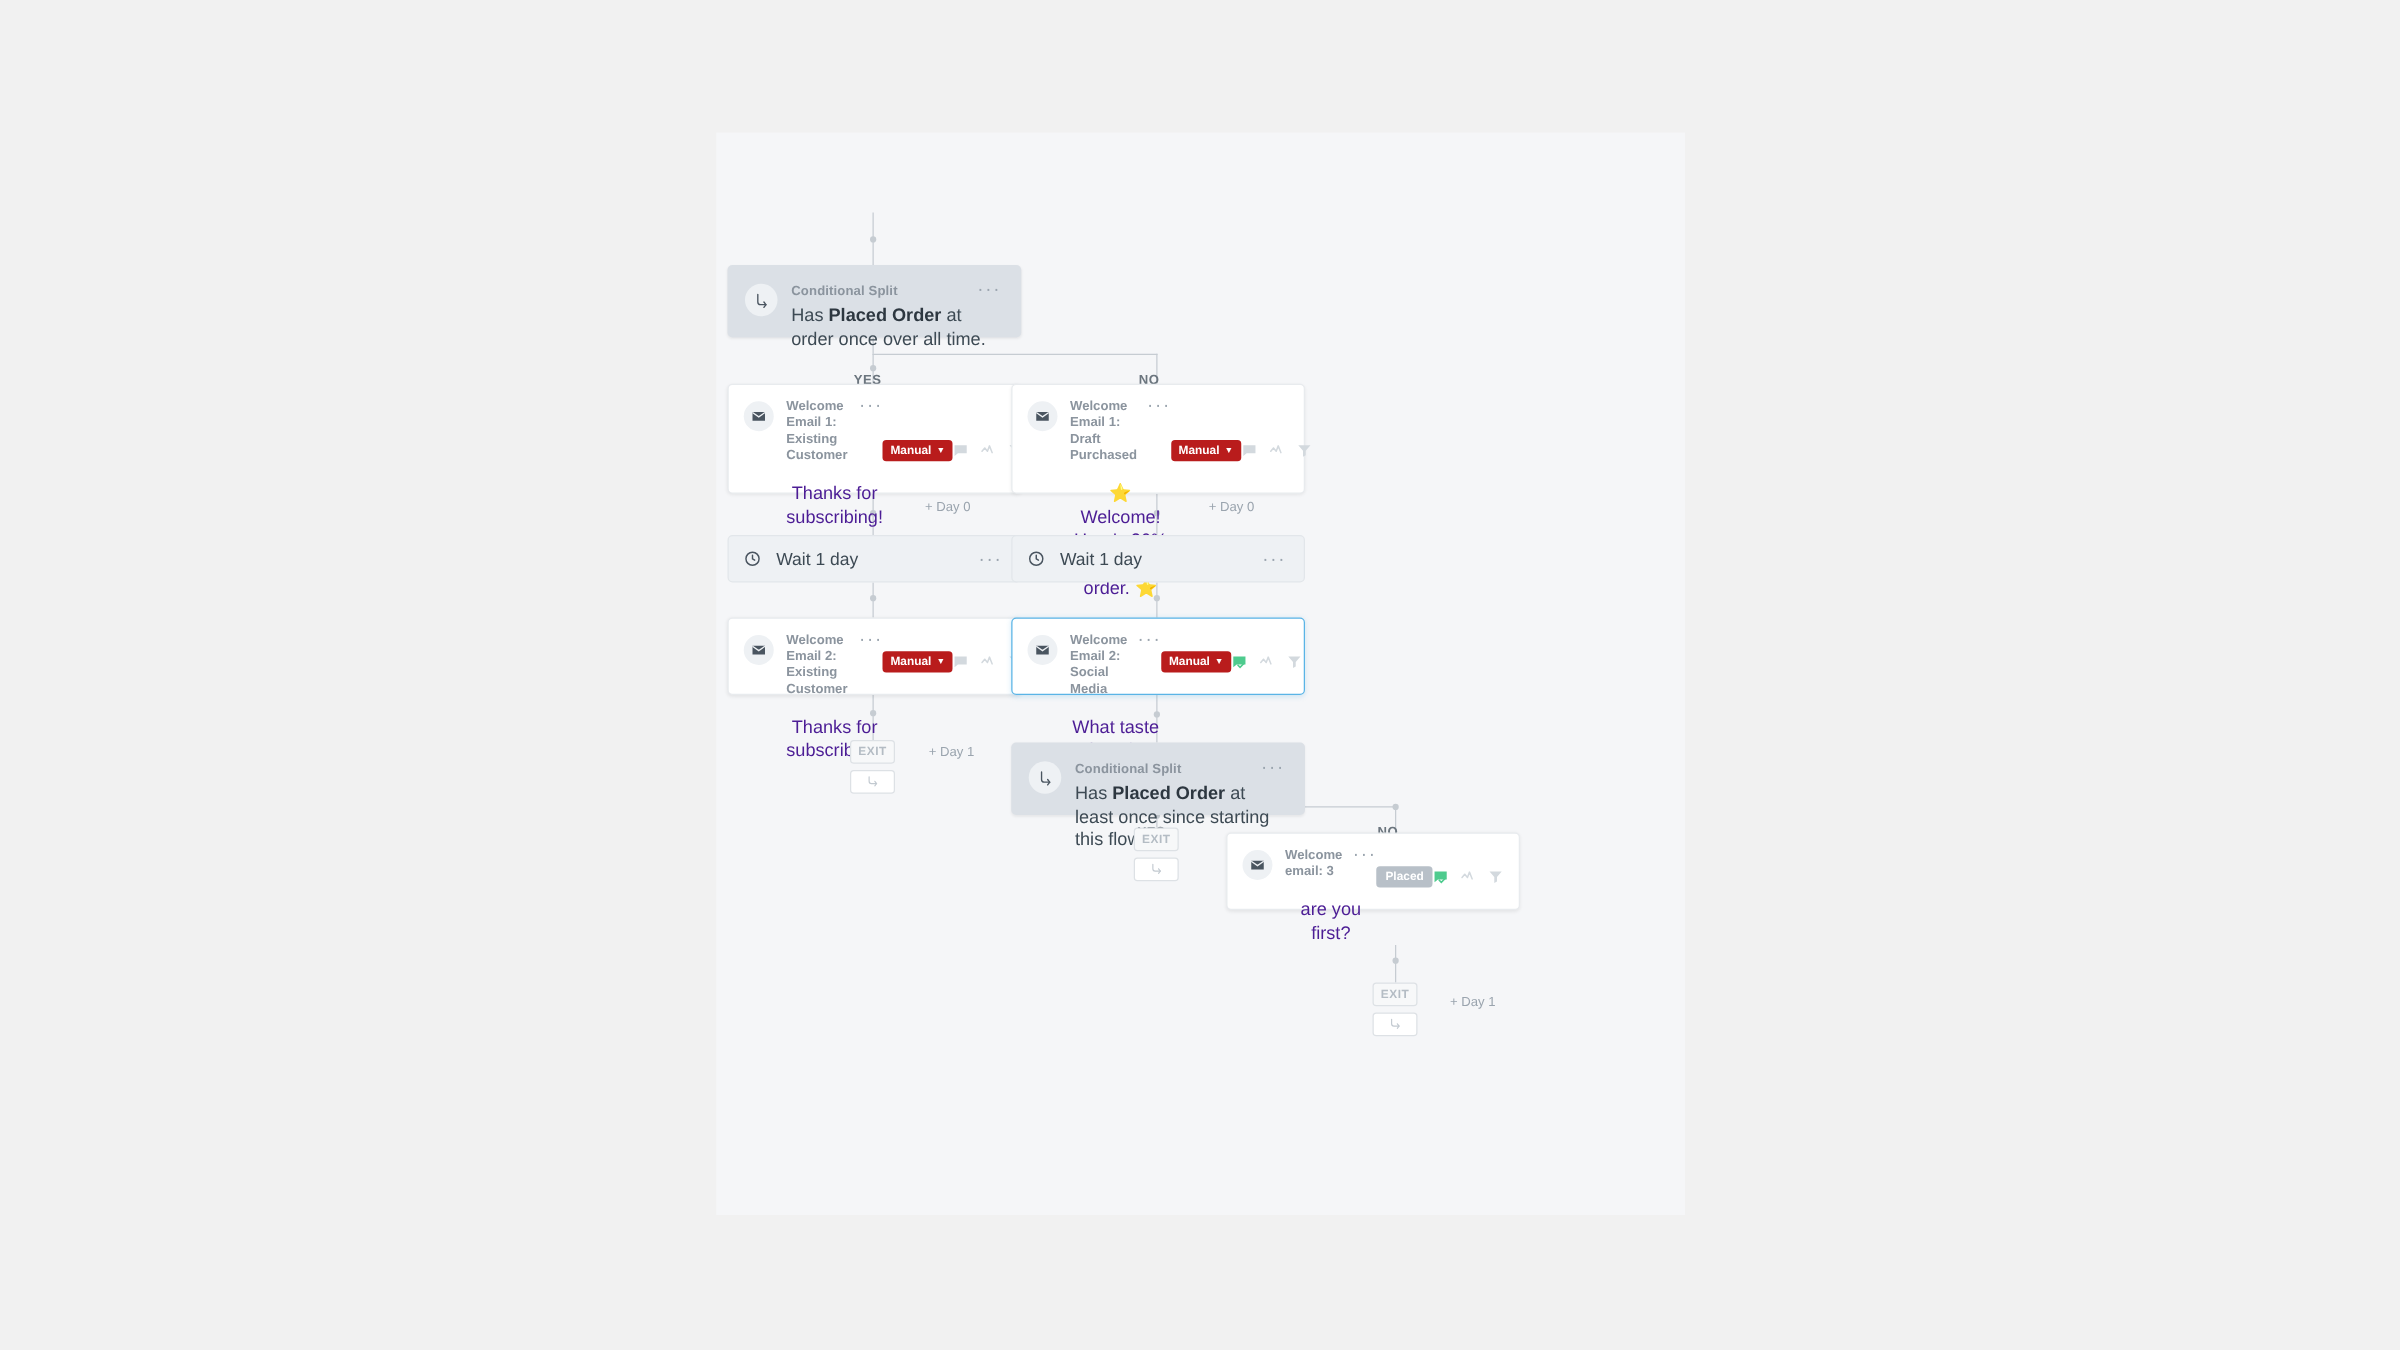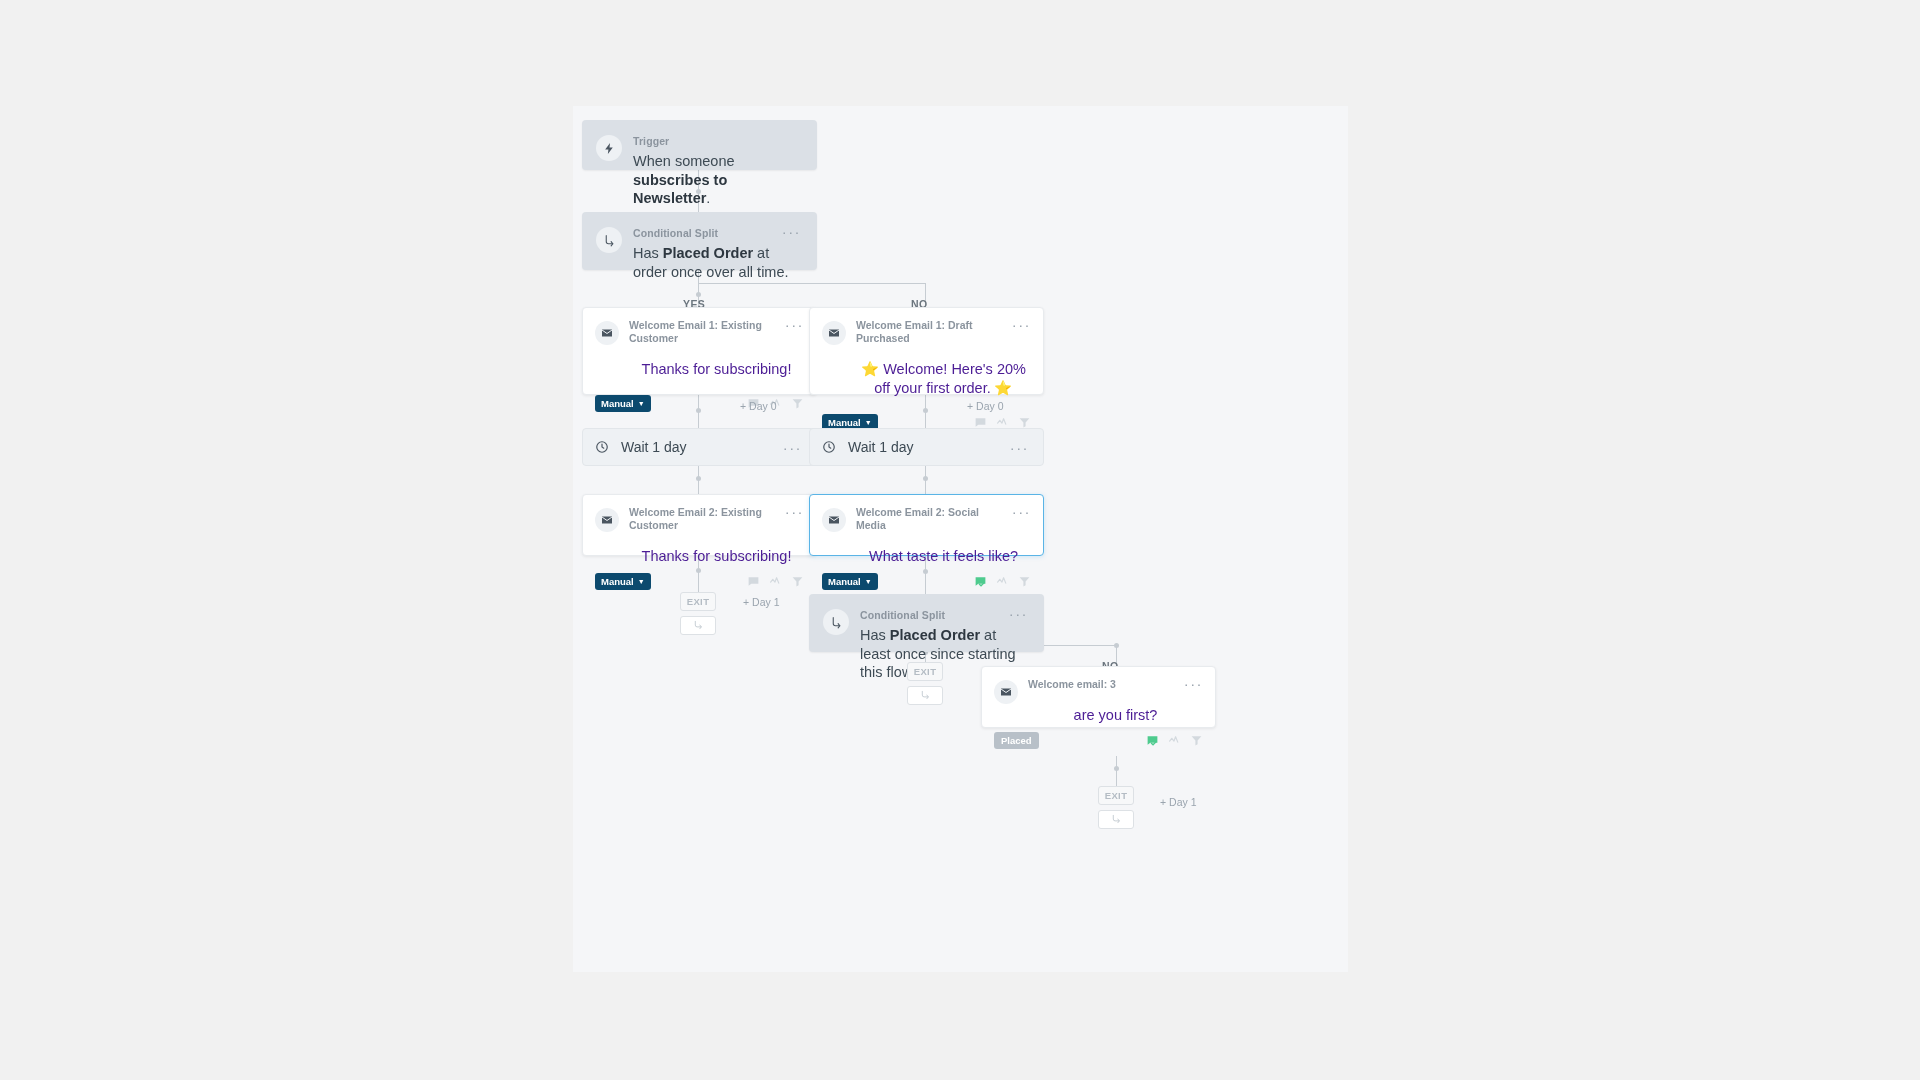--- a/index.html
+++ b/index.html
@@ -66,21 +66,21 @@
   }
   .wait-label { font-size: 14px; color: #3d4a54; flex: 1 1 auto; }
 
   
   .card {
     background: #ffffff;
     border: 1px solid #e8ebee;
     border-radius: 4px;
     box-shadow: 0 1px 3px rgba(0,0,0,0.07);
     padding: 11px 12px 9px 12px;
-    display: flex; flex-direction: column;
+    display: flex; flex-direction: row;
   }
   .card.selected {
     border: 1.5px solid #5ab4e6;
     box-shadow: 0 1px 4px rgba(90,180,230,0.25);
   }
   .card-top { display: flex; gap: 10px; }
   .card-icon {
     width: 24px; height: 24px; flex: 0 0 24px;
     border-radius: 50%; background: #eef1f4;
     display: flex; align-items: center; justify-content: center;
@@ -93,21 +93,21 @@
   .card-foot {
     display: flex; align-items: center; justify-content: space-between;
     margin-top: 16px;
   }
   .badge {
     display: inline-flex; align-items: center; gap: 4px;
     font-size: 9.5px; font-weight: bold; color: #ffffff;
     padding: 3px 6px; border-radius: 3px;
     line-height: 11px; cursor: pointer;
   }
-  .badge.manual { background: #0c4a6e; }
+  .badge.manual { background: #b91c1c; }
   .badge.draft  { background: #b8c0c8; padding: 3px 7px; }
   .badge .caret { font-size: 7px; line-height: 7px; }
   .card-actions { display: flex; align-items: center; gap: 9px; }
 
   
   .vline { position: absolute; width: 1px; background: #c6ccd2; }
   .hline { position: absolute; height: 1px; background: #c6ccd2; }
   .plusdot {
     position: absolute; width: 5px; height: 5px; border-radius: 50%;
     background: #c6ccd2; cursor: pointer;
@@ -175,31 +175,20 @@
   <div class="vline" style="left:352px; top:518px; height:21px;"></div>
   <div class="hline" style="left:352px; top:539px; width:192px;"></div>
   <div class="vline" style="left:352px; top:539px; height:17px;"></div>
   <div class="vline" style="left:543px; top:539px; height:21px;"></div>
   <div class="plusdot" style="left:350px; top:544px;"></div>
   <div class="plusdot" style="left:541px; top:537px;"></div>
 
   <div class="vline" style="left:543px; top:650px; height:30px;"></div>
   <div class="plusdot" style="left:541px; top:660px;"></div>
 
-  <div class="node slab" style="left:9px; top:14px; width:235px; height:50px;">
-    <div class="slab-icon">
-      <svg width="13" height="13" viewBox="0 0 24 24" fill="#4a5560">
-          <path d="M13 2 4 14h6l-1 8 9-12h-6l1-8z"></path>
-        </svg>
-    </div>
-    <div class="slab-body">
-      <div class="node-kicker">Trigger</div>
-      <div class="node-title"><span>When someone </span><b>subscribes to Newsletter</b><span>.</span></div>
-    </div>
-  </div>
 
   <div class="node slab" style="left:9px; top:106px; width:235px; height:58px;">
     <div class="slab-icon">
       <svg width="13" height="13" viewBox="0 0 24 24" fill="none" stroke="#4a5560" stroke-width="2" stroke-linecap="round">
           <path d="M6 3v11a4 4 0 0 0 4 4h8"></path>
           <path d="M15 14l3 4-3 4"></path>
         </svg>
     </div>
     <div class="slab-body">
       <div class="slab-head">

